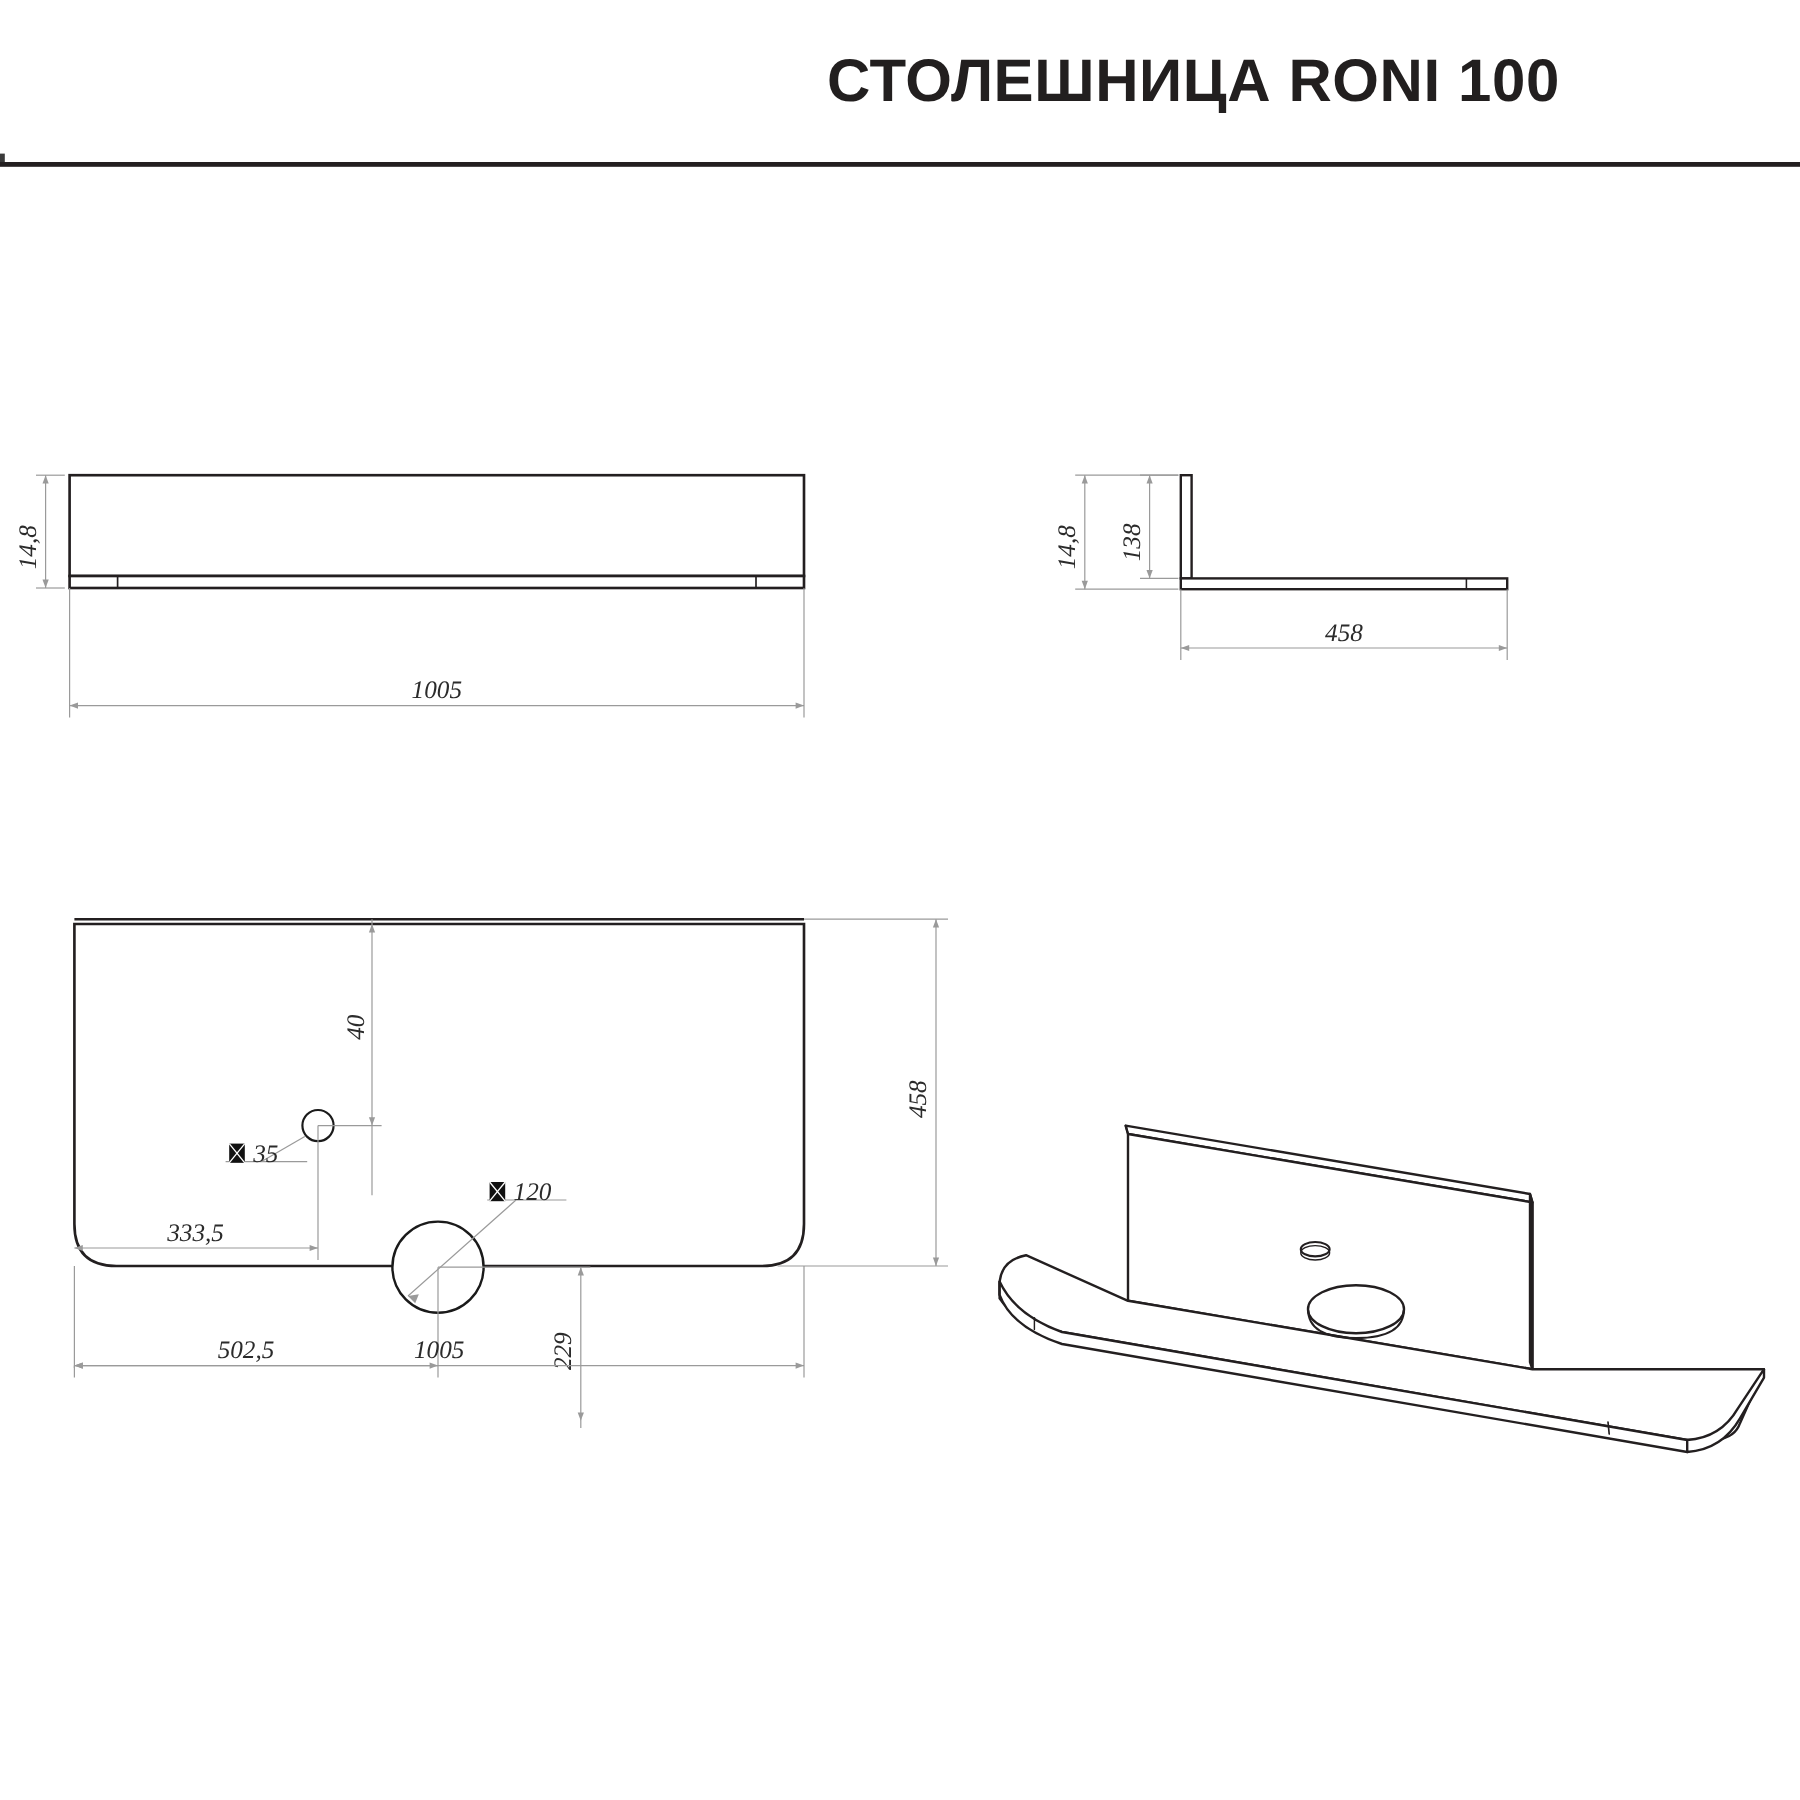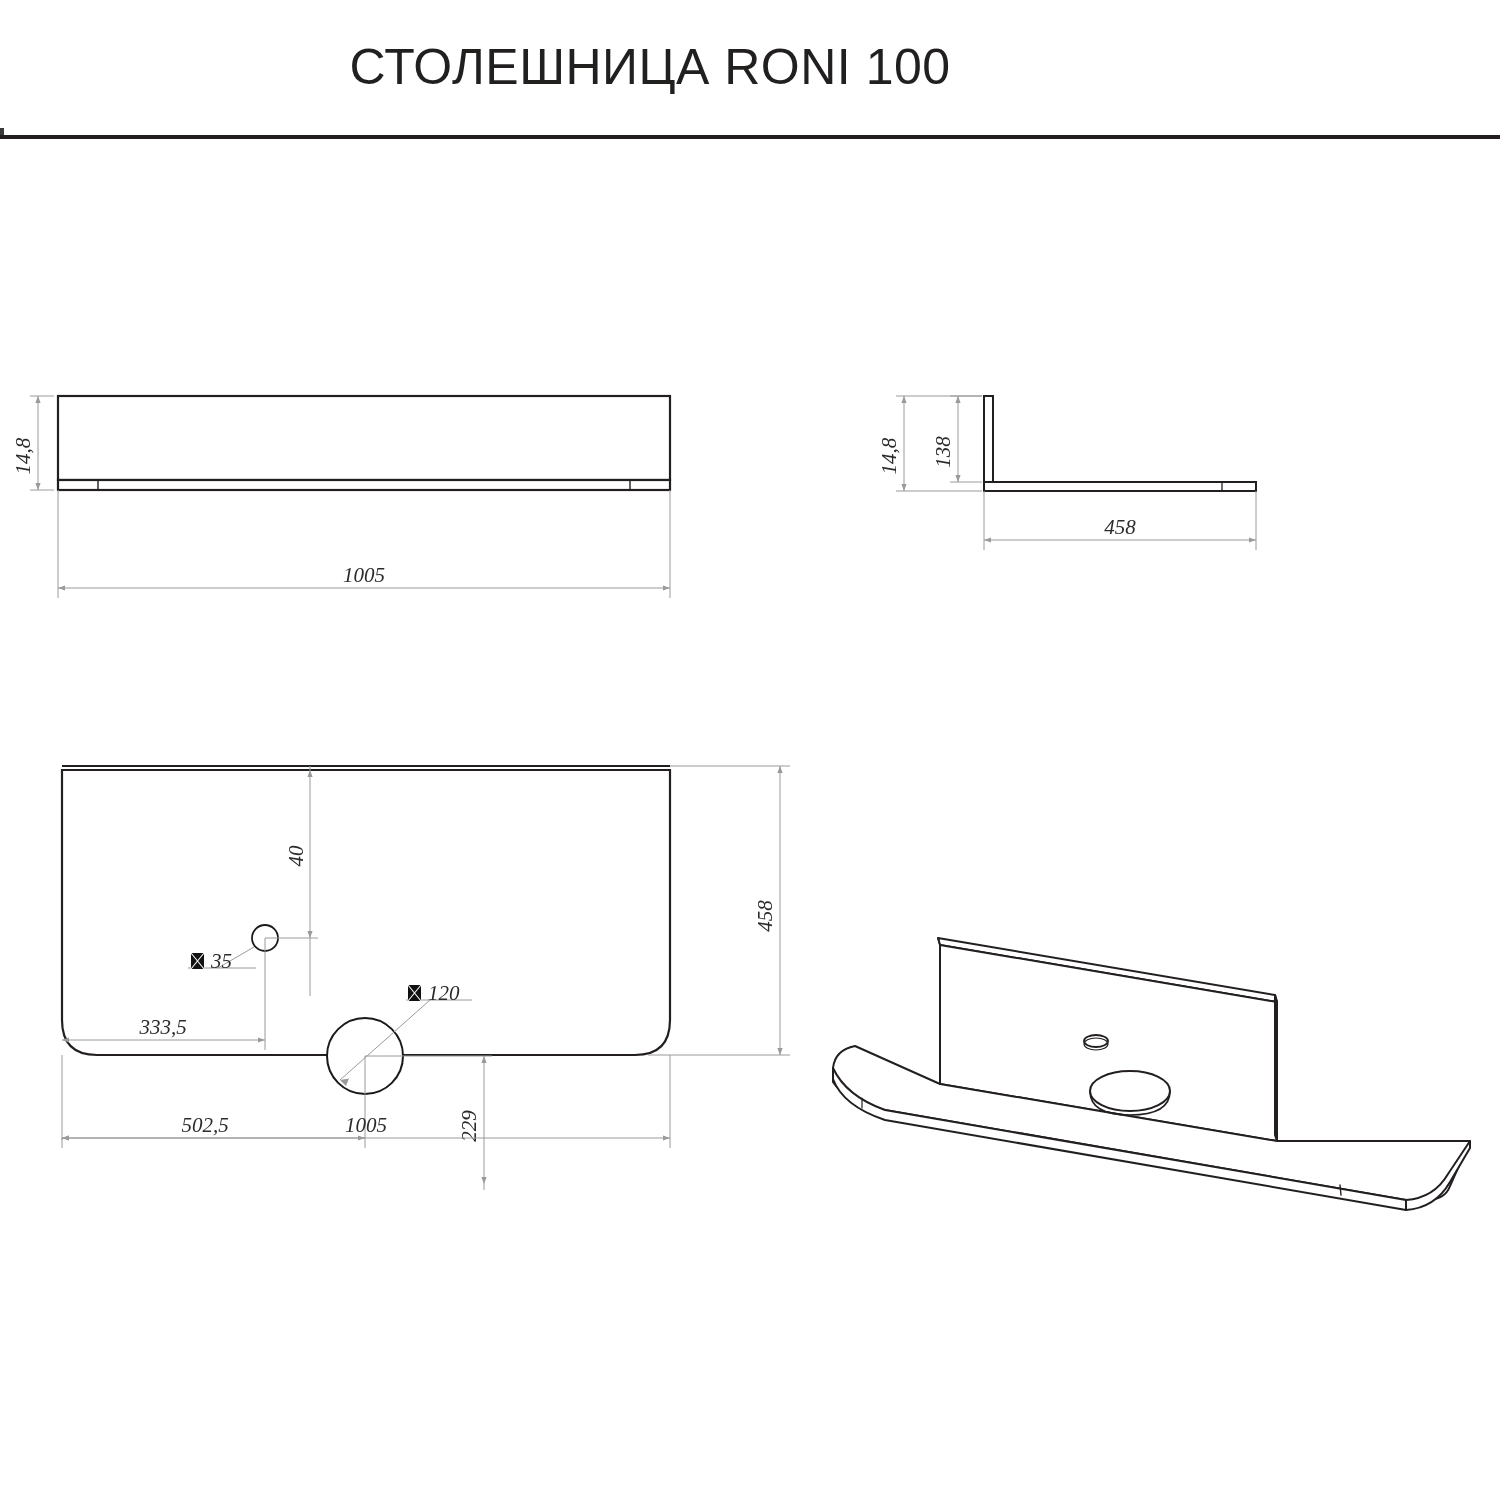--- a/index.html
+++ b/index.html
@@ -27,24 +27,24 @@
     position: absolute;
     left: 0; top: 0;
     width: 1500px;
     height: 138px;
   }
   #page-title {
     position: absolute;
     left: 0;
     top: 38px;
     width: 1300px;
-    text-align: center;
+    text-align: right;
     font-family: "Liberation Sans", sans-serif;
     font-size: 50px;
-    font-weight: 400;
+    font-weight: 700;
     letter-spacing: 0.5px;
     color: #221f1f;
     white-space: nowrap;
   }
   #header-divider {
     position: absolute;
     left: 0;
     top: 135px;
     width: 1500px;
     height: 4px;

